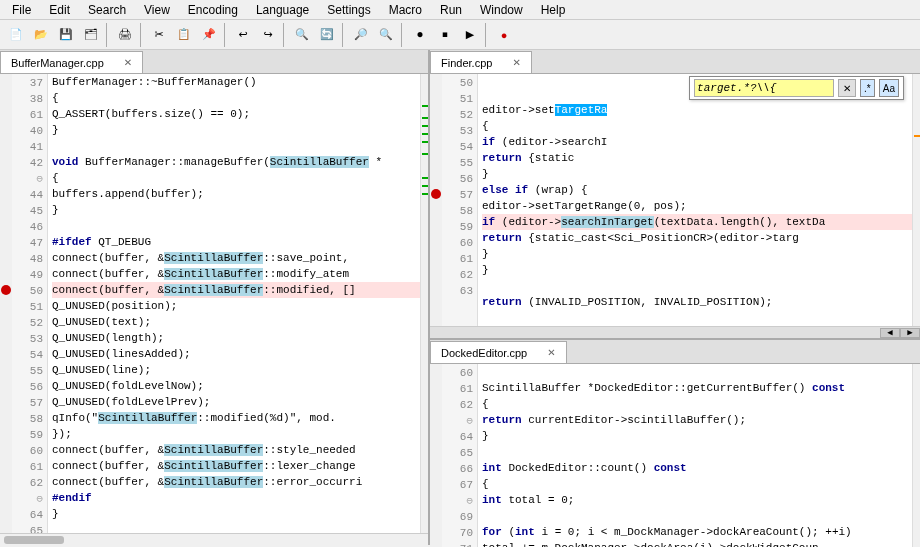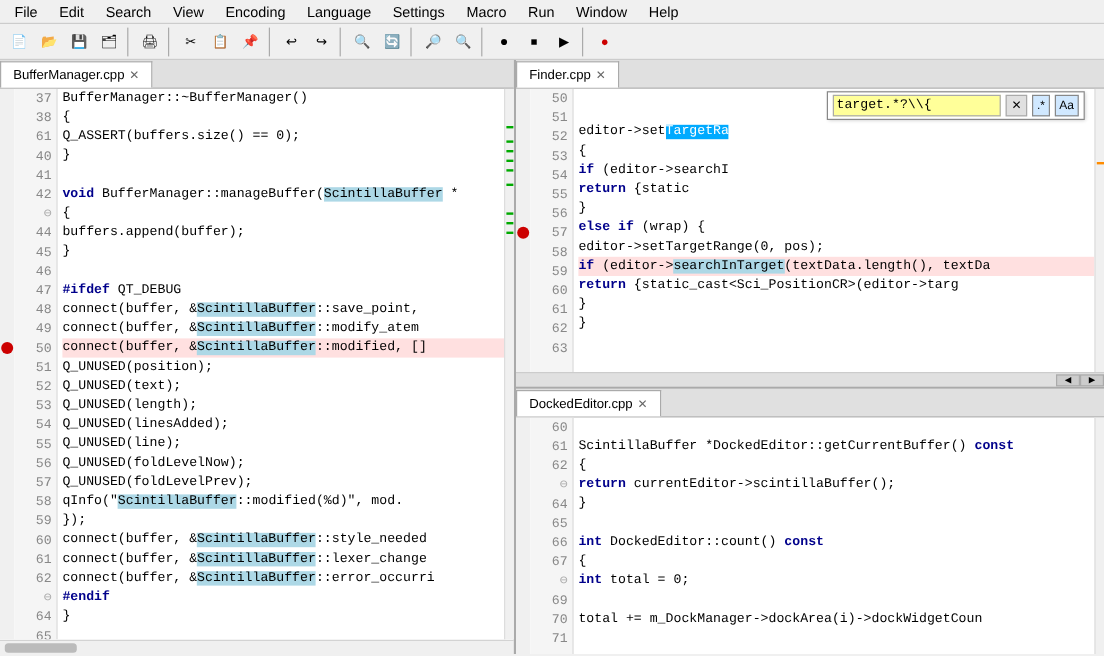--- a/index.html
+++ b/index.html
@@ -28,21 +28,21 @@
     
     .editor-area {
       display: flex; flex-direction: row; height: calc(547px - 52px);
     }
     .tab-bar {
       display: flex; background: #e0e0e0; border-bottom: 1px solid #aaa; height: 24px; align-items: flex-end;
     }
     .tab {
       padding: 2px 10px; font-size: 11px; font-family: Arial, sans-serif;
       background: #d0d0d0; border: 1px solid #aaa; border-bottom: none; cursor: pointer;
-      height: 22px; display: flex; align-items: center; gap: 4px; white-space: nowrap;
+      height: 22px; display: flex; align-items: center; gap: 20px; white-space: nowrap;
     }
     .tab.active { background: #fff; font-weight: normal; }
     .tab-close { font-size: 10px; color: #666; cursor: pointer; }
 
     
     .code-editor {
       background: #fff; flex: 1; overflow: hidden; position: relative;
       display: flex; flex-direction: row;
     }
     .line-numbers {
@@ -85,21 +85,21 @@
     .right-bottom { height: 230px; }
 
     
     .search-overlay {
       position: absolute; top: 2px; right: 16px; z-index: 10;
       background: #fff; border: 1px solid #888; display: flex; align-items: center;
       padding: 2px 4px; gap: 4px; box-shadow: 1px 1px 3px rgba(0,0,0,0.2);
     }
     .search-input {
       width: 140px; height: 18px; border: 1px solid #aaa; font-size: 11px;
-      font-family: 'Courier New', monospace; padding: 0 2px; background: #ffff99;
+      font-family: 'Courier New', monospace; padding: 0 2px; background: #ffff99; font-style: italic;
     }
     .search-btn {
       width: 18px; height: 18px; background: #e0e0e0; border: 1px solid #aaa;
       cursor: pointer; font-size: 10px; display: flex; align-items: center; justify-content: center;
     }
     .search-aa-btn {
       height: 18px; background: #d0e8ff; border: 1px solid #888;
       cursor: pointer; font-size: 10px; padding: 0 3px; display: flex; align-items: center;
     }
 
@@ -331,20 +331,21 @@
           <div class="code-line">    <span class="kw">if</span> (editor-&gt;searchI</div>
           <div class="code-line">        <span class="kw">return</span> {static</div>
           <div class="code-line">    }</div>
           <div class="code-line">    <span class="kw">else if</span> (wrap) {</div>
           <div class="code-line">        editor-&gt;setTargetRange(0, pos);</div>
           <div class="code-line" style="background:#ffe0e0;">        <span class="kw">if</span> (editor-&gt;<span class="highlight">searchInTarget</span>(textData.length(), textDa</div>
           <div class="code-line">            <span class="kw">return</span> {static_cast&lt;Sci_PositionCR&gt;(editor-&gt;targ</div>
           <div class="code-line">        }</div>
           <div class="code-line">    }</div>
           <div class="code-line"></div>
+          <div class="code-line">    <span class="kw">return</span> (INVALID_POSITION, INVALID_POSITION);</div>
           <div class="code-line"></div>
         </div>
         <div class="right-scroll">
           <div style="height:60px;"></div>
           <div class="scroll-mark"></div>
         </div>
       </div>
 
       <div class="h-scroll" style="background:#e0e0e0;">
         <div style="flex:1;"></div>
@@ -382,20 +383,21 @@
           <div class="code-line"></div>
           <div class="code-line">    ScintillaBuffer *DockedEditor::getCurrentBuffer() <span class="kw">const</span></div>
           <div class="code-line">    {</div>
           <div class="code-line">        <span class="kw">return</span> currentEditor-&gt;scintillaBuffer();</div>
           <div class="code-line">    }</div>
           <div class="code-line"></div>
           <div class="code-line">    <span class="kw">int</span> DockedEditor::count() <span class="kw">const</span></div>
           <div class="code-line">    {</div>
           <div class="code-line">        <span class="kw">int</span> total = 0;</div>
           <div class="code-line"></div>
+          <div class="code-line">        <span class="kw">for</span> (<span class="kw">int</span> i = 0; i &lt; m_DockManager-&gt;dockAreaCount(); ++i)</div>
           <div class="code-line">            total += m_DockManager-&gt;dockArea(i)-&gt;dockWidgetCoun</div>
 
         </div>
         <div class="right-scroll"></div>
       </div>
     </div>
 
   </div>
 </div>
 

